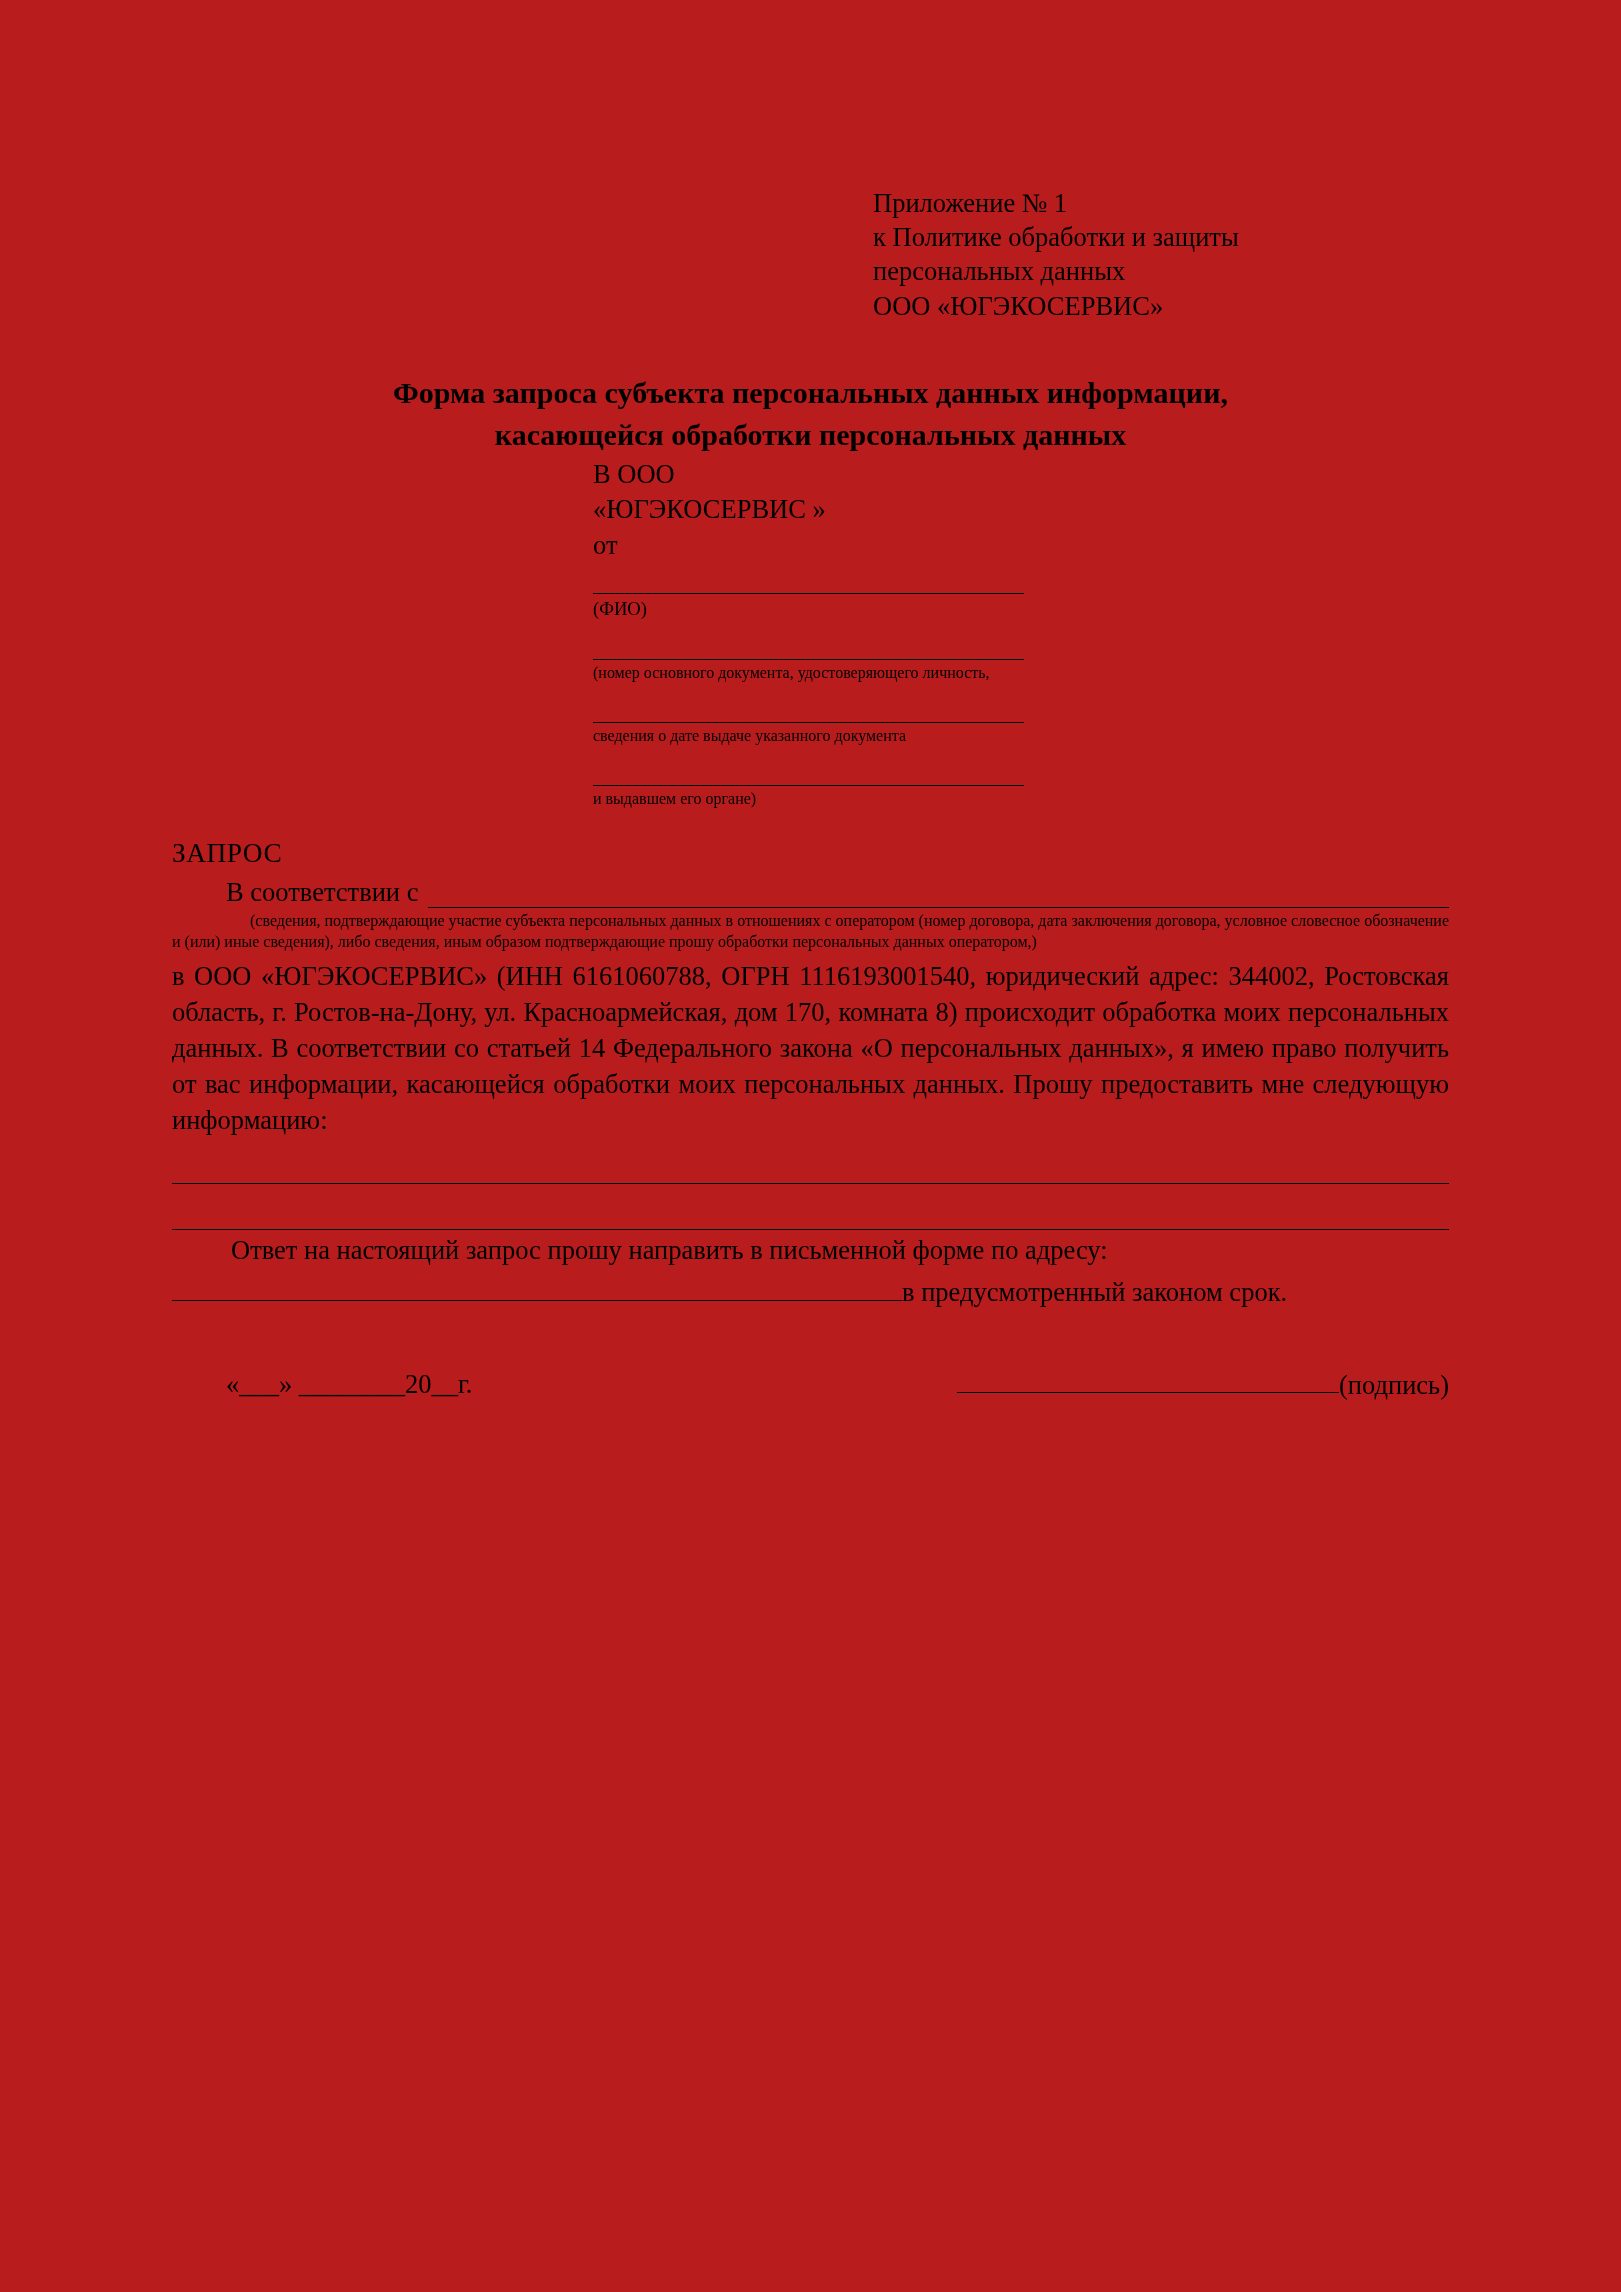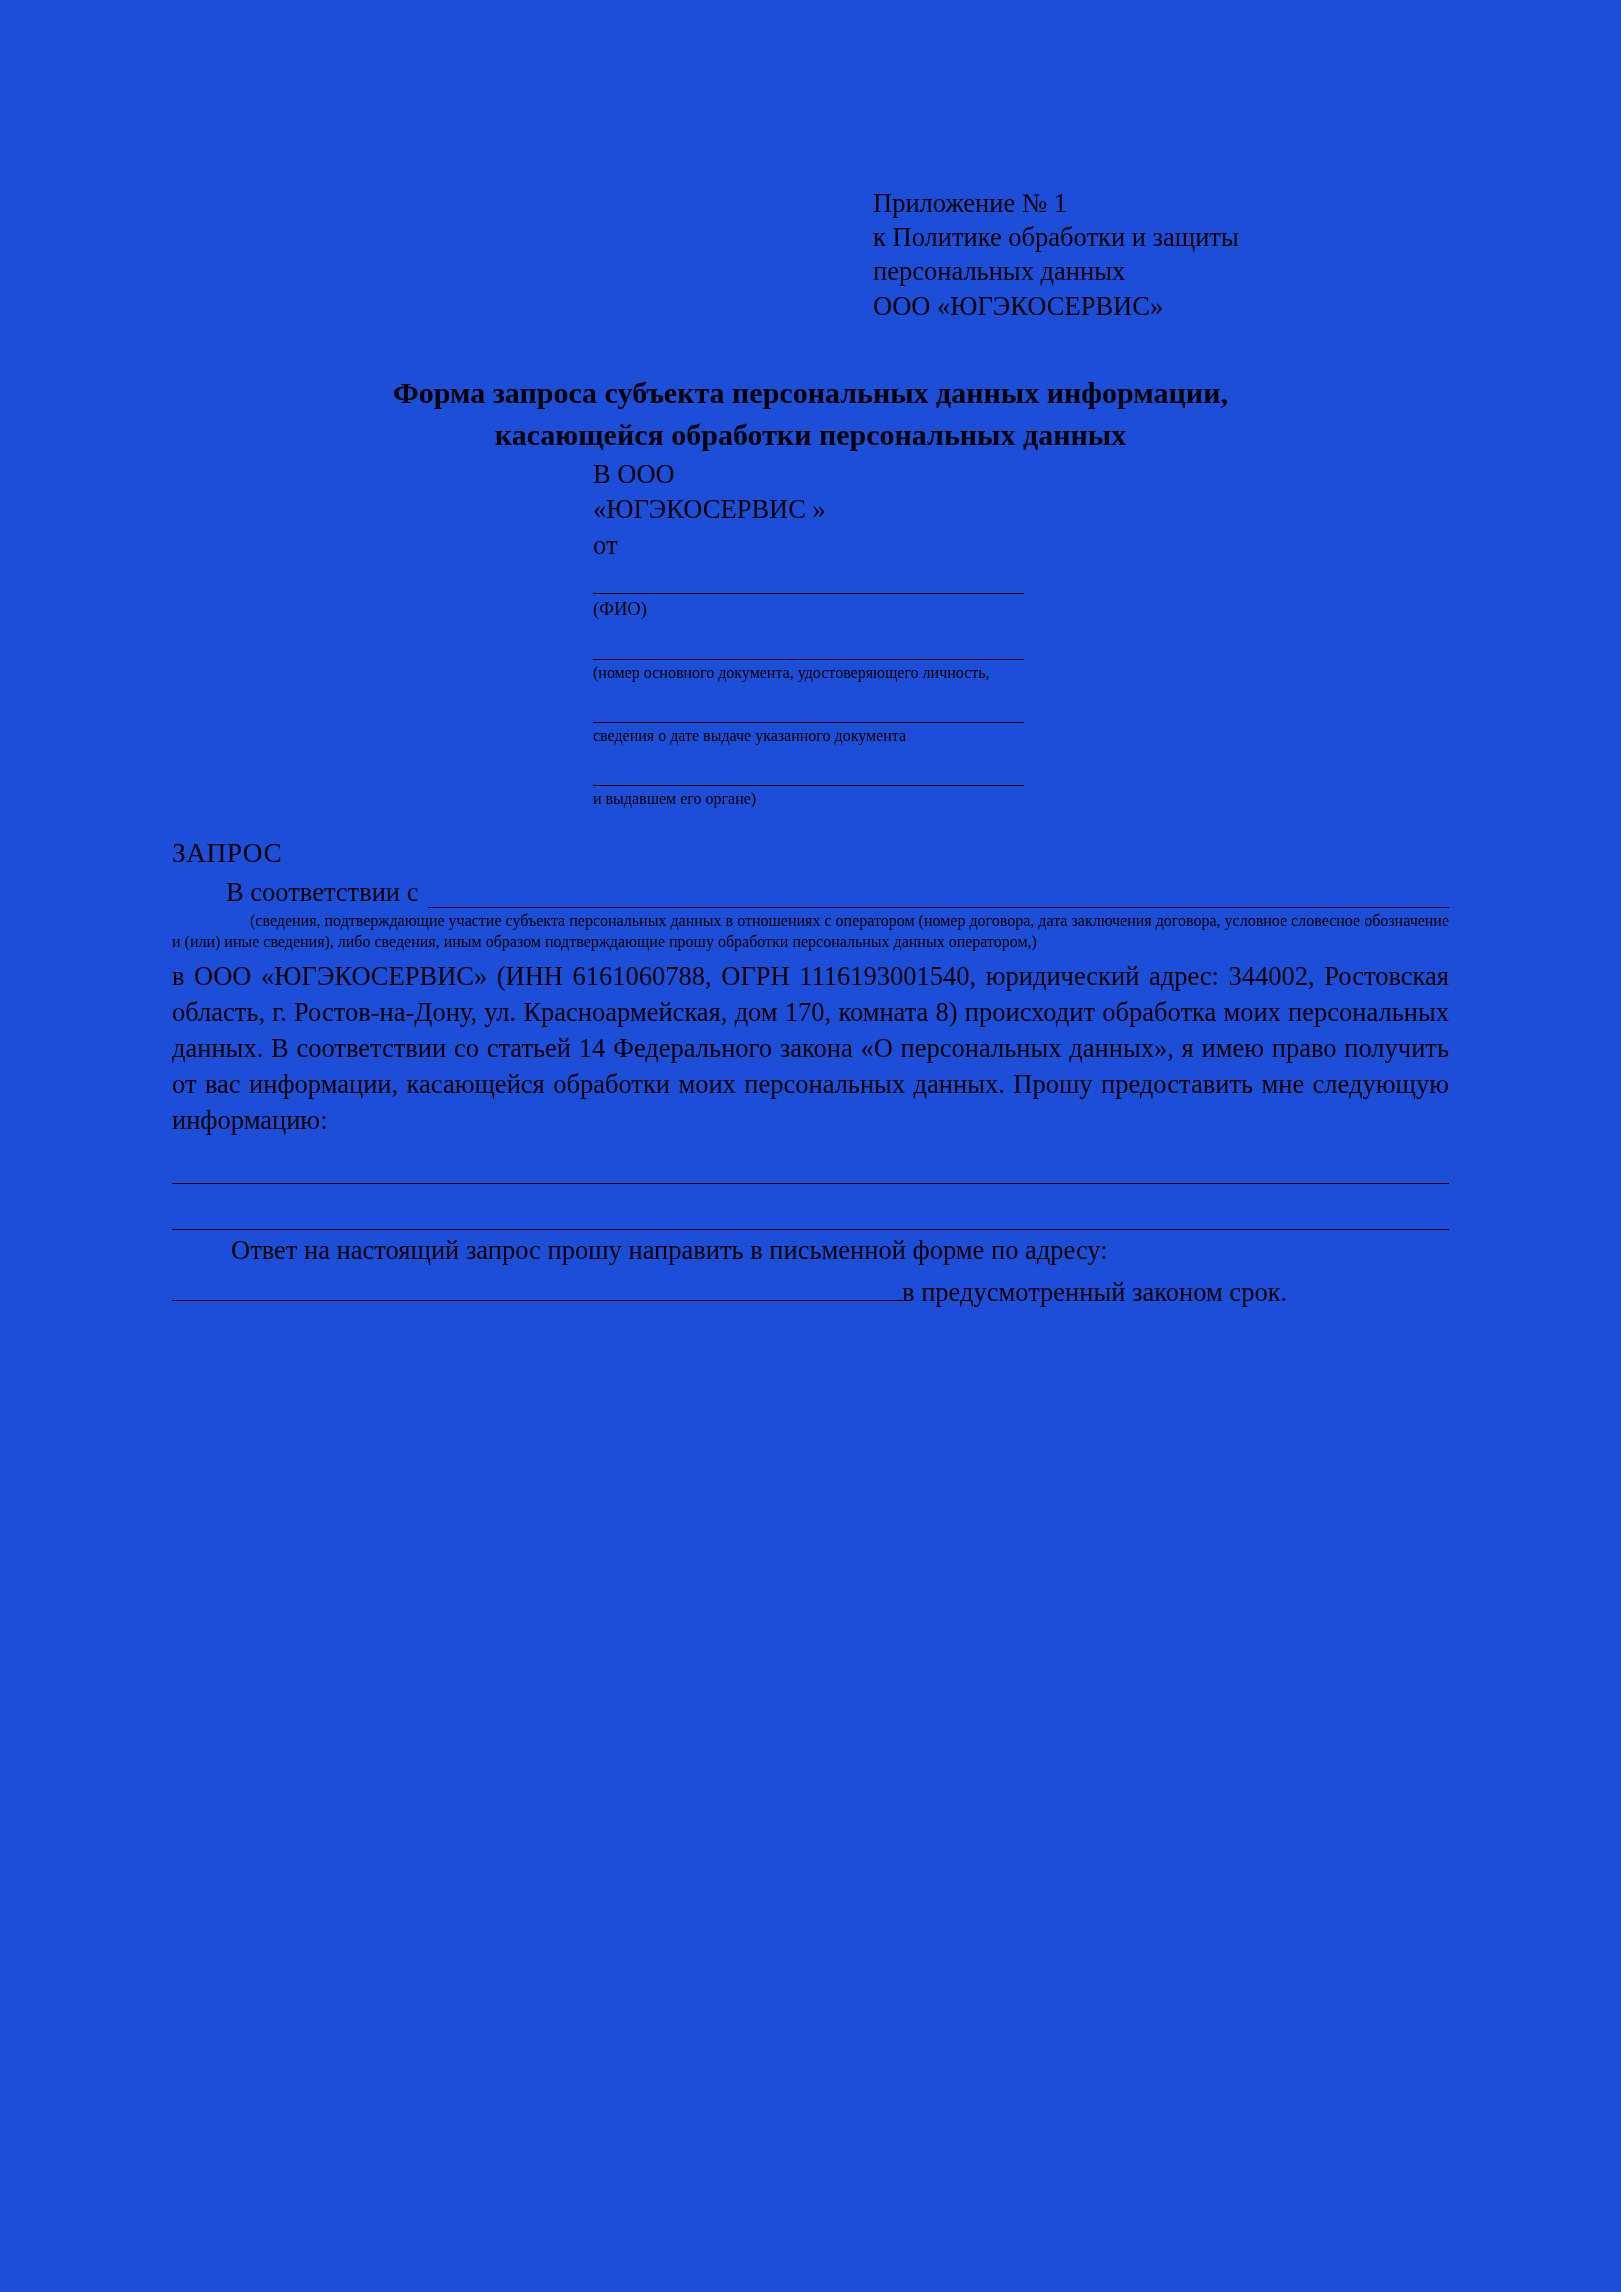--- a/index.html
+++ b/index.html
@@ -8,21 +8,21 @@
     background: #ffffff;
   }
   body {
     font-family: "Liberation Serif", "DejaVu Serif", serif;
     color: #000000;
   }
   .page {
     position: relative;
     width: 1621px;
     height: 2293px;
-    background: #1d4ed8;
+    background: #b91c1c;
     box-sizing: border-box;
     padding: 186px 172px 0 172px;
   }
 
   
   .header-block {
     margin-left: 701px;
     font-size: 26.5px;
     line-height: 1.29;
   }
@@ -211,15 +211,22 @@
   <div class="blank-line"></div>
   <div class="blank-line"></div>
 
   <div class="answer-text">Ответ на настоящий запрос прошу направить в письменной форме по адресу:</div>
 
   <div class="addr-row">
     <span class="rule"></span>
     <span>в предусмотренный законом срок.</span>
   </div>
 
+  <div class="sig-row">
+    <span class="sig-left">«___» ________20__г.</span>
+    <span class="sig-spacer"></span>
+    <span class="sig-right">
+      <span class="rule"></span><span>(подпись)</span>
+    </span>
+  </div>
 
 </div>
 
 
 </body></html>

